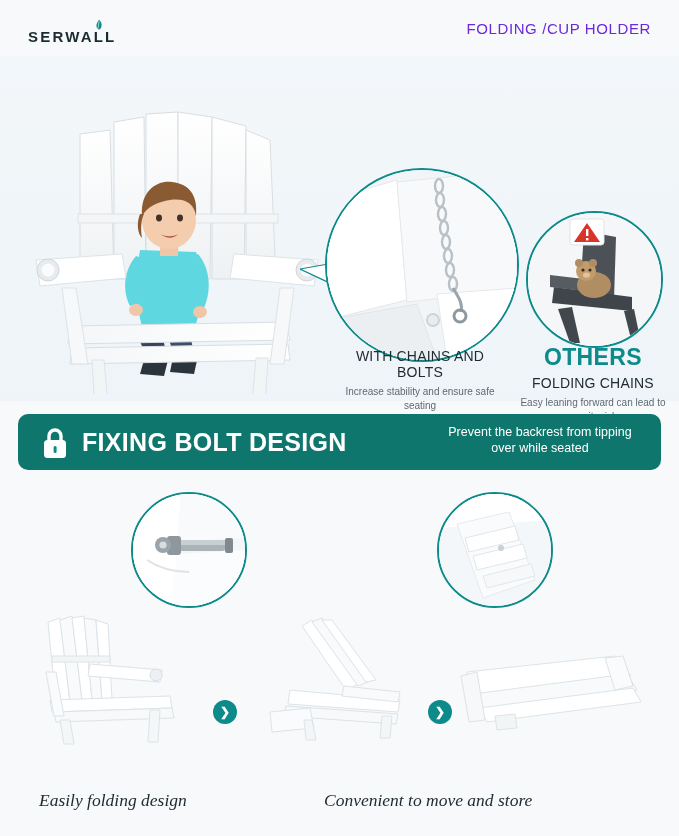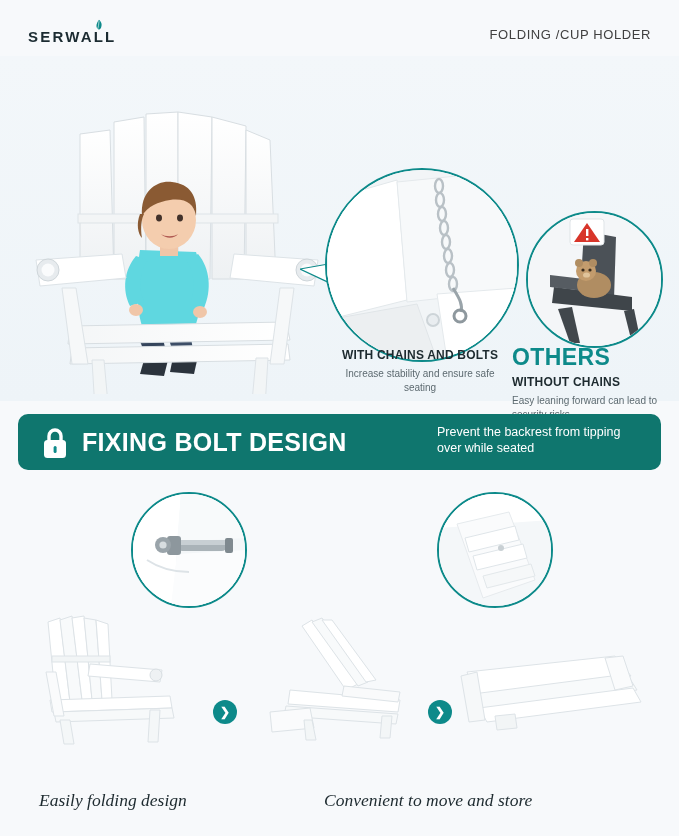--- a/index.html
+++ b/index.html
@@ -22,22 +22,22 @@
     display:flex;align-items:center;gap:4px;
   }
   .brand-text{
     font-size:15px;letter-spacing:2.2px;font-weight:700;color:#1b2b31;
   }
   .brand-leaf{
     position:absolute;left:64px;top:-9px;width:14px;height:14px;
   }
   .brand-leaf svg{display:block;}
   .header-right{
-    position:absolute;right:28px;top:27px;
-    font-size:13px;letter-spacing:.6px;color:#404040;
+    position:absolute;right:28px;top:20px;
+    font-size:15px;letter-spacing:.6px;color:#6d28d9;
   }
 
   
   .hero{
     position:absolute;left:0;top:56px;width:679px;height:345px;
     background:linear-gradient(180deg,#f3f7fa 0%, #eef4f8 100%);
   }
 
   
   .chair-main{
@@ -60,27 +60,27 @@
     overflow:hidden;
   }
   .callout-line{
     position:absolute;left:300px;top:205px;width:34px;height:26px;
   }
 
   .label-ours{
     position:absolute;left:336px;top:288px;width:168px;text-align:center;
   }
   .label-others{
-    position:absolute;left:512px;top:288px;width:162px;
+    position:absolute;left:512px;top:288px;width:162px;text-align:center;
   }
   .label-title{
     font-size:23px;font-weight:800;color:#0d8a8a;letter-spacing:.4px;
   }
   .label-sub{
-    margin-top:4px;font-size:12px;font-weight:700;color:#1d2a2f;letter-spacing:.2px;
+    margin-top:4px;font-size:14px;font-weight:400;color:#1d2a2f;letter-spacing:.2px;
   }
   .label-desc{
     margin-top:5px;font-size:10px;line-height:1.35;color:#5d6a70;
   }
 
   
   .banner{
     position:absolute;left:18px;top:414px;width:643px;height:56px;
     background:#0f766e;
     border-radius:10px;
@@ -88,21 +88,21 @@
   .banner-lock{
     position:absolute;left:22px;top:13px;width:30px;height:32px;
   }
   .banner-title{
     position:absolute;left:64px;top:12px;
     font-size:25px;font-weight:800;color:#ffffff;letter-spacing:.3px;
     line-height:32px;
   }
   .banner-note{
     position:absolute;right:18px;top:11px;width:206px;
-    font-size:12.5px;line-height:1.25;color:#ffffff;text-align:left;
+    font-size:12.5px;line-height:1.25;color:#ffffff;text-align:center;
   }
 
   
   .detail-left{
     position:absolute;left:131px;top:492px;width:112px;height:112px;
     border-radius:50%;border:2px solid #0d8a8a;background:#fff;overflow:hidden;
   }
   .detail-right{
     position:absolute;left:437px;top:492px;width:112px;height:112px;
     border-radius:50%;border:2px solid #0d8a8a;background:#fff;overflow:hidden;
@@ -284,21 +284,21 @@
       </svg>
     </div>
 
     <div class="label-ours">
       <div class="label-sub">WITH CHAINS AND BOLTS</div>
       <div class="label-desc">Increase stability and ensure safe seating</div>
     </div>
 
     <div class="label-others">
       <div class="label-title">OTHERS</div>
-      <div class="label-sub">WITHOUT CHAINS</div>
+      <div class="label-sub">FOLDING CHAINS</div>
       <div class="label-desc">Easy leaning forward can lead to security risks</div>
     </div>
   </div>
 
   <div class="banner">
     <div class="banner-lock">
       <svg viewBox="0 0 30 32" width="30" height="32">
         <path d="M9 14 L9 9 A6 6 0 0 1 21 9 L21 14" stroke="#ffffff" stroke-width="3.4" fill="none"></path>
         <rect x="4" y="13" width="22" height="18" rx="3.5" fill="#ffffff"></rect>
         <rect x="13.6" y="19" width="3" height="7" rx="1.5" fill="#0d8a8a"></rect>

